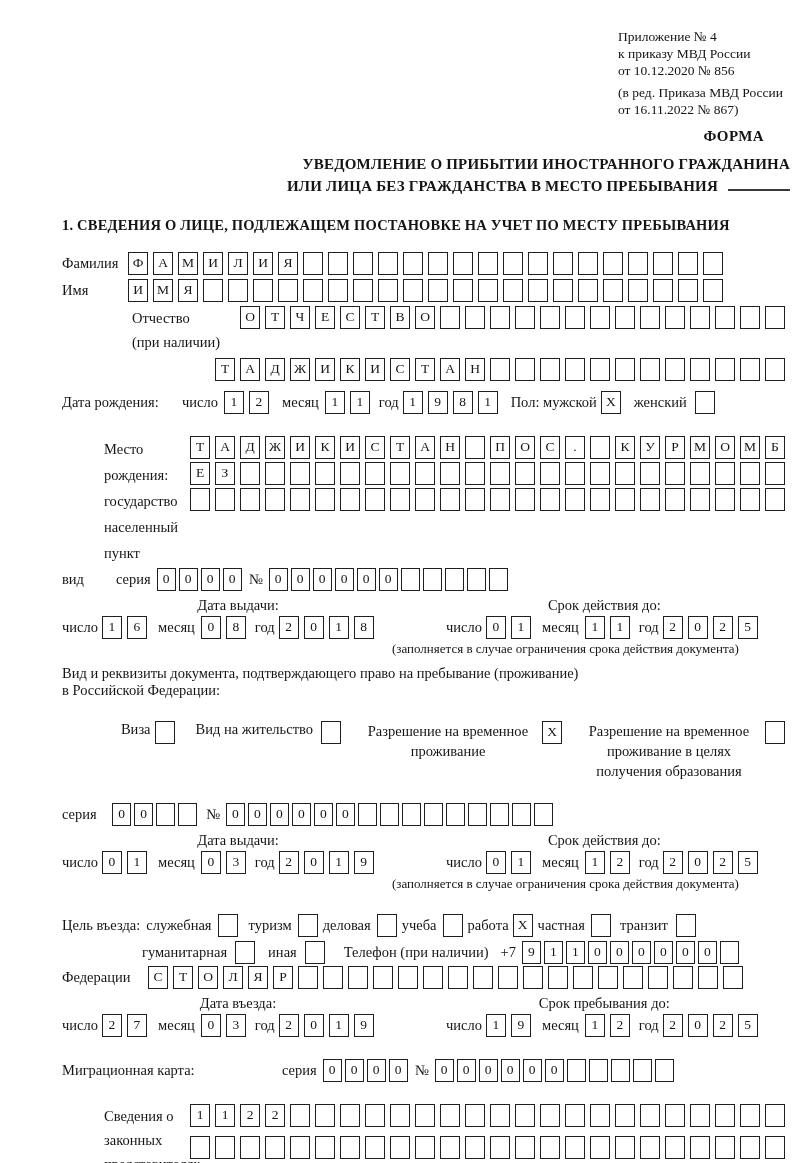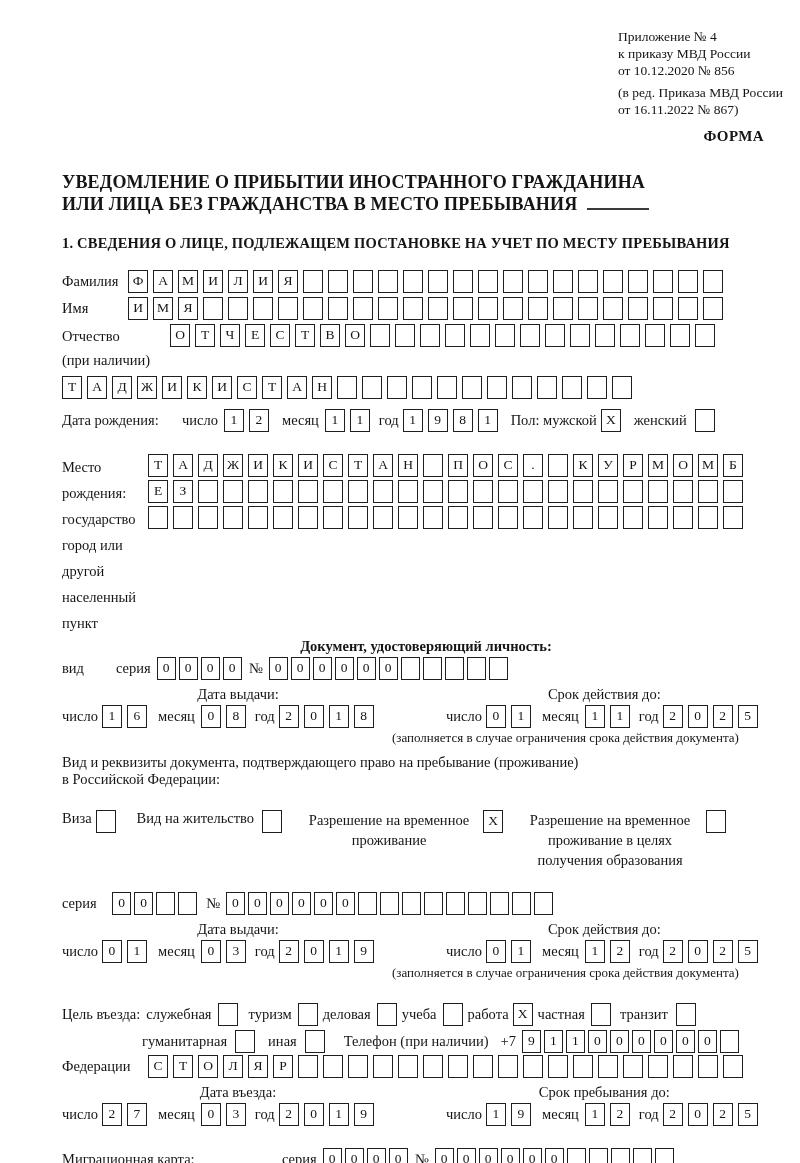--- a/index.html
+++ b/index.html
@@ -3,25 +3,25 @@
 <meta charset="utf-8">
 <style>
   *{box-sizing:border-box;}
   html,body{margin:0;padding:0;}
   body{width:800px;height:1163px;overflow:hidden;background:#ffffff;color:#151515;
        font-family:"Liberation Serif",serif;font-size:14.5px;}
   .page{padding:28px 10px 0 62px;position:relative;}
   .hdr{margin-left:556px;font-size:13.5px;line-height:17px;}
   .hdr-gap{margin-top:5px;}
   .forma{text-align:right;font-weight:bold;font-size:15px;margin-top:10px;margin-right:26px;letter-spacing:.4px;}
-  .title{text-align:left;font-weight:bold;font-size:18px;line-height:22px;margin-top:26px;letter-spacing:.2px;}
+  .title{text-align:right;font-weight:bold;font-size:15px;line-height:22px;margin-top:8px;letter-spacing:.2px;}
   .t-ul{display:inline-block;width:62px;border-bottom:2px solid #3a3a3a;height:.85em;margin-left:10px;}
   .sec{font-weight:bold;font-size:14.5px;margin-top:20px;letter-spacing:.2px;}
   .frow{display:flex;align-items:center;margin-top:4px;}
-  .frow.top{align-items:flex-start;}
+  .frow.top{align-items:flex-start;justify-content:flex-end;}
   .lbl{flex:none;}
   .boxes{white-space:nowrap;flex:none;line-height:23px;}
   .cb{display:inline-block;width:20px;height:23px;border:1.6px solid #1f1f1f;margin-right:5px;
       text-align:center;line-height:20px;font-size:13.5px;vertical-align:top;}
   .tight .cb{width:19px;margin-right:3px;}
   .c{text-align:center;}
   .b{font-weight:bold;}
   .note{font-size:13px;}
   .mt2{margin-top:2px;}.mt6{margin-top:22px;}.mt8{margin-top:8px;}.mt10{margin-top:10px;}
   .datecols{display:flex;align-items:flex-start;margin-top:6px;}
@@ -88,31 +88,29 @@
     <span class="ml8">Пол: мужской</span>
     <span class="boxes ml4"><span class="cb">X</span></span>
     <span class="ml8">женский</span>
     <span class="boxes ml8"><span class="cb"></span></span>
   </div>
 
   <div class="frow top mt6">
     <span class="lbl lh26" style="width:86px;">
       <div>Место рождения:</div>
       <div>государство</div>
-      <div>город или другой</div>
       <div>населенный пункт</div>
     </span>
     <span>
       <div class="boxes"><span class="cb">Т</span><span class="cb">А</span><span class="cb">Д</span><span class="cb">Ж</span><span class="cb">И</span><span class="cb">К</span><span class="cb">И</span><span class="cb">С</span><span class="cb">Т</span><span class="cb">А</span><span class="cb">Н</span><span class="cb"></span><span class="cb">П</span><span class="cb">О</span><span class="cb">С</span><span class="cb">.</span><span class="cb"></span><span class="cb">К</span><span class="cb">У</span><span class="cb">Р</span><span class="cb">М</span><span class="cb">О</span><span class="cb">М</span><span class="cb">Б</span></div>
       <div class="boxes" style="margin-top:3px;"><span class="cb">Е</span><span class="cb">З</span><span class="cb"></span><span class="cb"></span><span class="cb"></span><span class="cb"></span><span class="cb"></span><span class="cb"></span><span class="cb"></span><span class="cb"></span><span class="cb"></span><span class="cb"></span><span class="cb"></span><span class="cb"></span><span class="cb"></span><span class="cb"></span><span class="cb"></span><span class="cb"></span><span class="cb"></span><span class="cb"></span><span class="cb"></span><span class="cb"></span><span class="cb"></span><span class="cb"></span></div>
       <div class="boxes" style="margin-top:3px;"><span class="cb"></span><span class="cb"></span><span class="cb"></span><span class="cb"></span><span class="cb"></span><span class="cb"></span><span class="cb"></span><span class="cb"></span><span class="cb"></span><span class="cb"></span><span class="cb"></span><span class="cb"></span><span class="cb"></span><span class="cb"></span><span class="cb"></span><span class="cb"></span><span class="cb"></span><span class="cb"></span><span class="cb"></span><span class="cb"></span><span class="cb"></span><span class="cb"></span><span class="cb"></span><span class="cb"></span></div>
     </span>
   </div>
 
-  <div class="c b mt2">Документ, удостоверяющий личность:</div>
 
   <div class="frow tight mt2">
     <span class="lbl" style="width:44px;">вид</span>
     <span class="ml10">серия</span>
     <span class="boxes ml6"><span class="cb">0</span><span class="cb">0</span><span class="cb">0</span><span class="cb">0</span></span>
     <span class="ml4">№</span>
     <span class="boxes ml6"><span class="cb">0</span><span class="cb">0</span><span class="cb">0</span><span class="cb">0</span><span class="cb">0</span><span class="cb">0</span><span class="cb"></span><span class="cb"></span><span class="cb"></span><span class="cb"></span><span class="cb"></span></span>
   </div>
 
   <div class="datecols">

